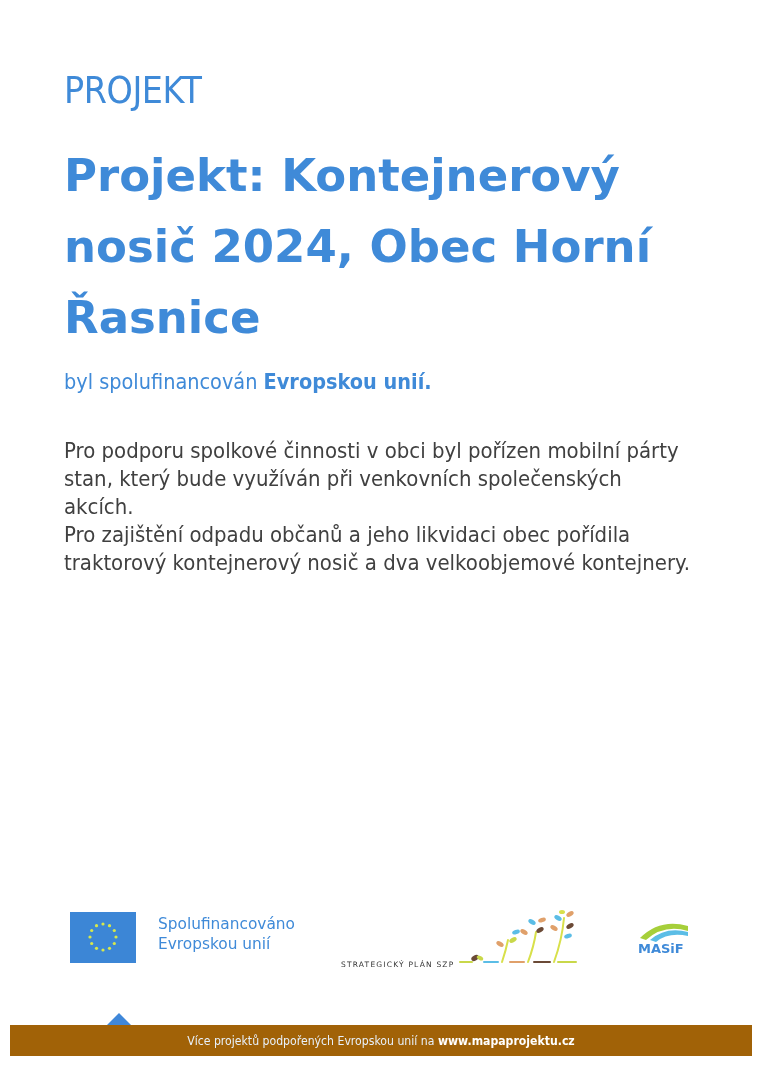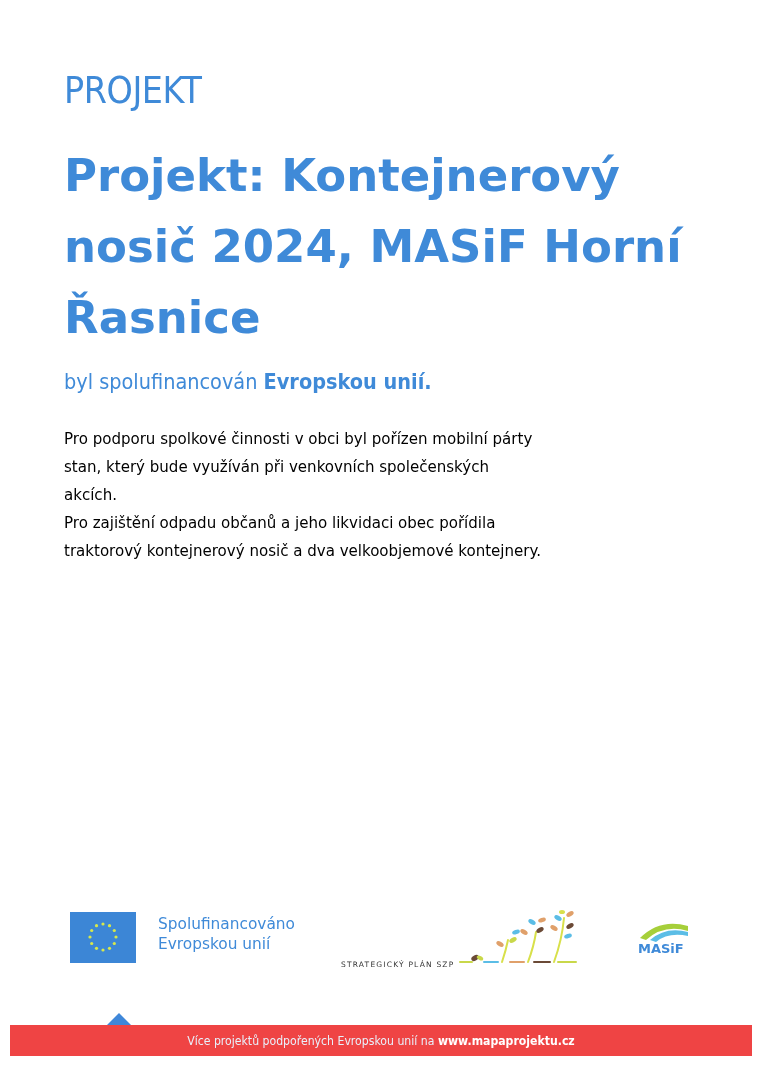--- a/index.html
+++ b/index.html
@@ -19,22 +19,22 @@
       font-size: 45px; line-height: 71px; color: #3f8ad8; margin: 0;
     }
     .subtitle {
       position: absolute; left: 64px; top: 370px;
       font-size: 21px; color: #3f8ad8;
       transform: scaleX(0.92); transform-origin: left top;
       white-space: nowrap;
     }
     .subtitle b { font-weight: bold; }
     .body-text {
-      position: absolute; left: 64px; top: 425px; width: 660px;
-      font-size: 16px; line-height: 28px; color: #000000;
+      position: absolute; left: 64px; top: 437px; width: 660px;
+      font-size: 21px; line-height: 28px; color: #404040;
     }
     .body-text p { margin: 0; transform: scaleX(0.94); transform-origin: left top; white-space: nowrap; }
     .body-text p + p { margin-top: 0; }
 
     .logos { position: absolute; left: 0; top: 900px; width: 765px; height: 80px; }
     .eu-flag {
       position: absolute; left: 70px; top: 12px; width: 66px; height: 51px;
       background: #3c86d6;
     }
     .eu-flag svg { display: block; }
@@ -46,40 +46,40 @@
     .szp-label {
       position: absolute; left: 341px; top: 60px;
       font-size: 7.5px; letter-spacing: 1.2px; color: #333;
       white-space: nowrap;
     }
     .szp-graphic { position: absolute; left: 458px; top: 10px; }
     .masif { position: absolute; left: 636px; top: 16px; text-decoration: underline; }
 
     .footer-banner {
       position: absolute; left: 10px; top: 1025px; width: 742px; height: 31px;
-      background: #ef4444;
+      background: #a16207;
       display: flex; align-items: center; justify-content: center;
     }
     .footer-notch {
       position: absolute; left: 107px; top: 1013px; width: 0; height: 0;
       border-left: 12px solid transparent; border-right: 12px solid transparent;
       border-bottom: 12px solid #3f87d9;
     }
     .footer-text {
       font-size: 11.5px; color: #e8f1fb; white-space: nowrap;
       transform: scaleX(0.95);
     }
     .footer-text a { color: #ffffff; font-weight: bold; text-decoration: none; }
   </style>
 </head>
 <body>
 
 <div class="eyebrow">PROJEKT</div>
 
-<h1 class="title">Projekt: Kontejnerový nosič 2024, MASiF Horní Řasnice</h1>
+<h1 class="title">Projekt: Kontejnerový nosič 2024, Obec Horní Řasnice</h1>
 
 <div class="subtitle">
   <span>byl spolufinancován </span><b>Evropskou unií.</b>
 </div>
 
 <div class="body-text">
   <p>Pro podporu spolkové činnosti v obci byl pořízen mobilní párty</p>
   <p>stan, který bude využíván při venkovních společenských</p>
   <p>akcích.</p>
   <p>Pro zajištění odpadu občanů a jeho likvidaci obec pořídila</p>

